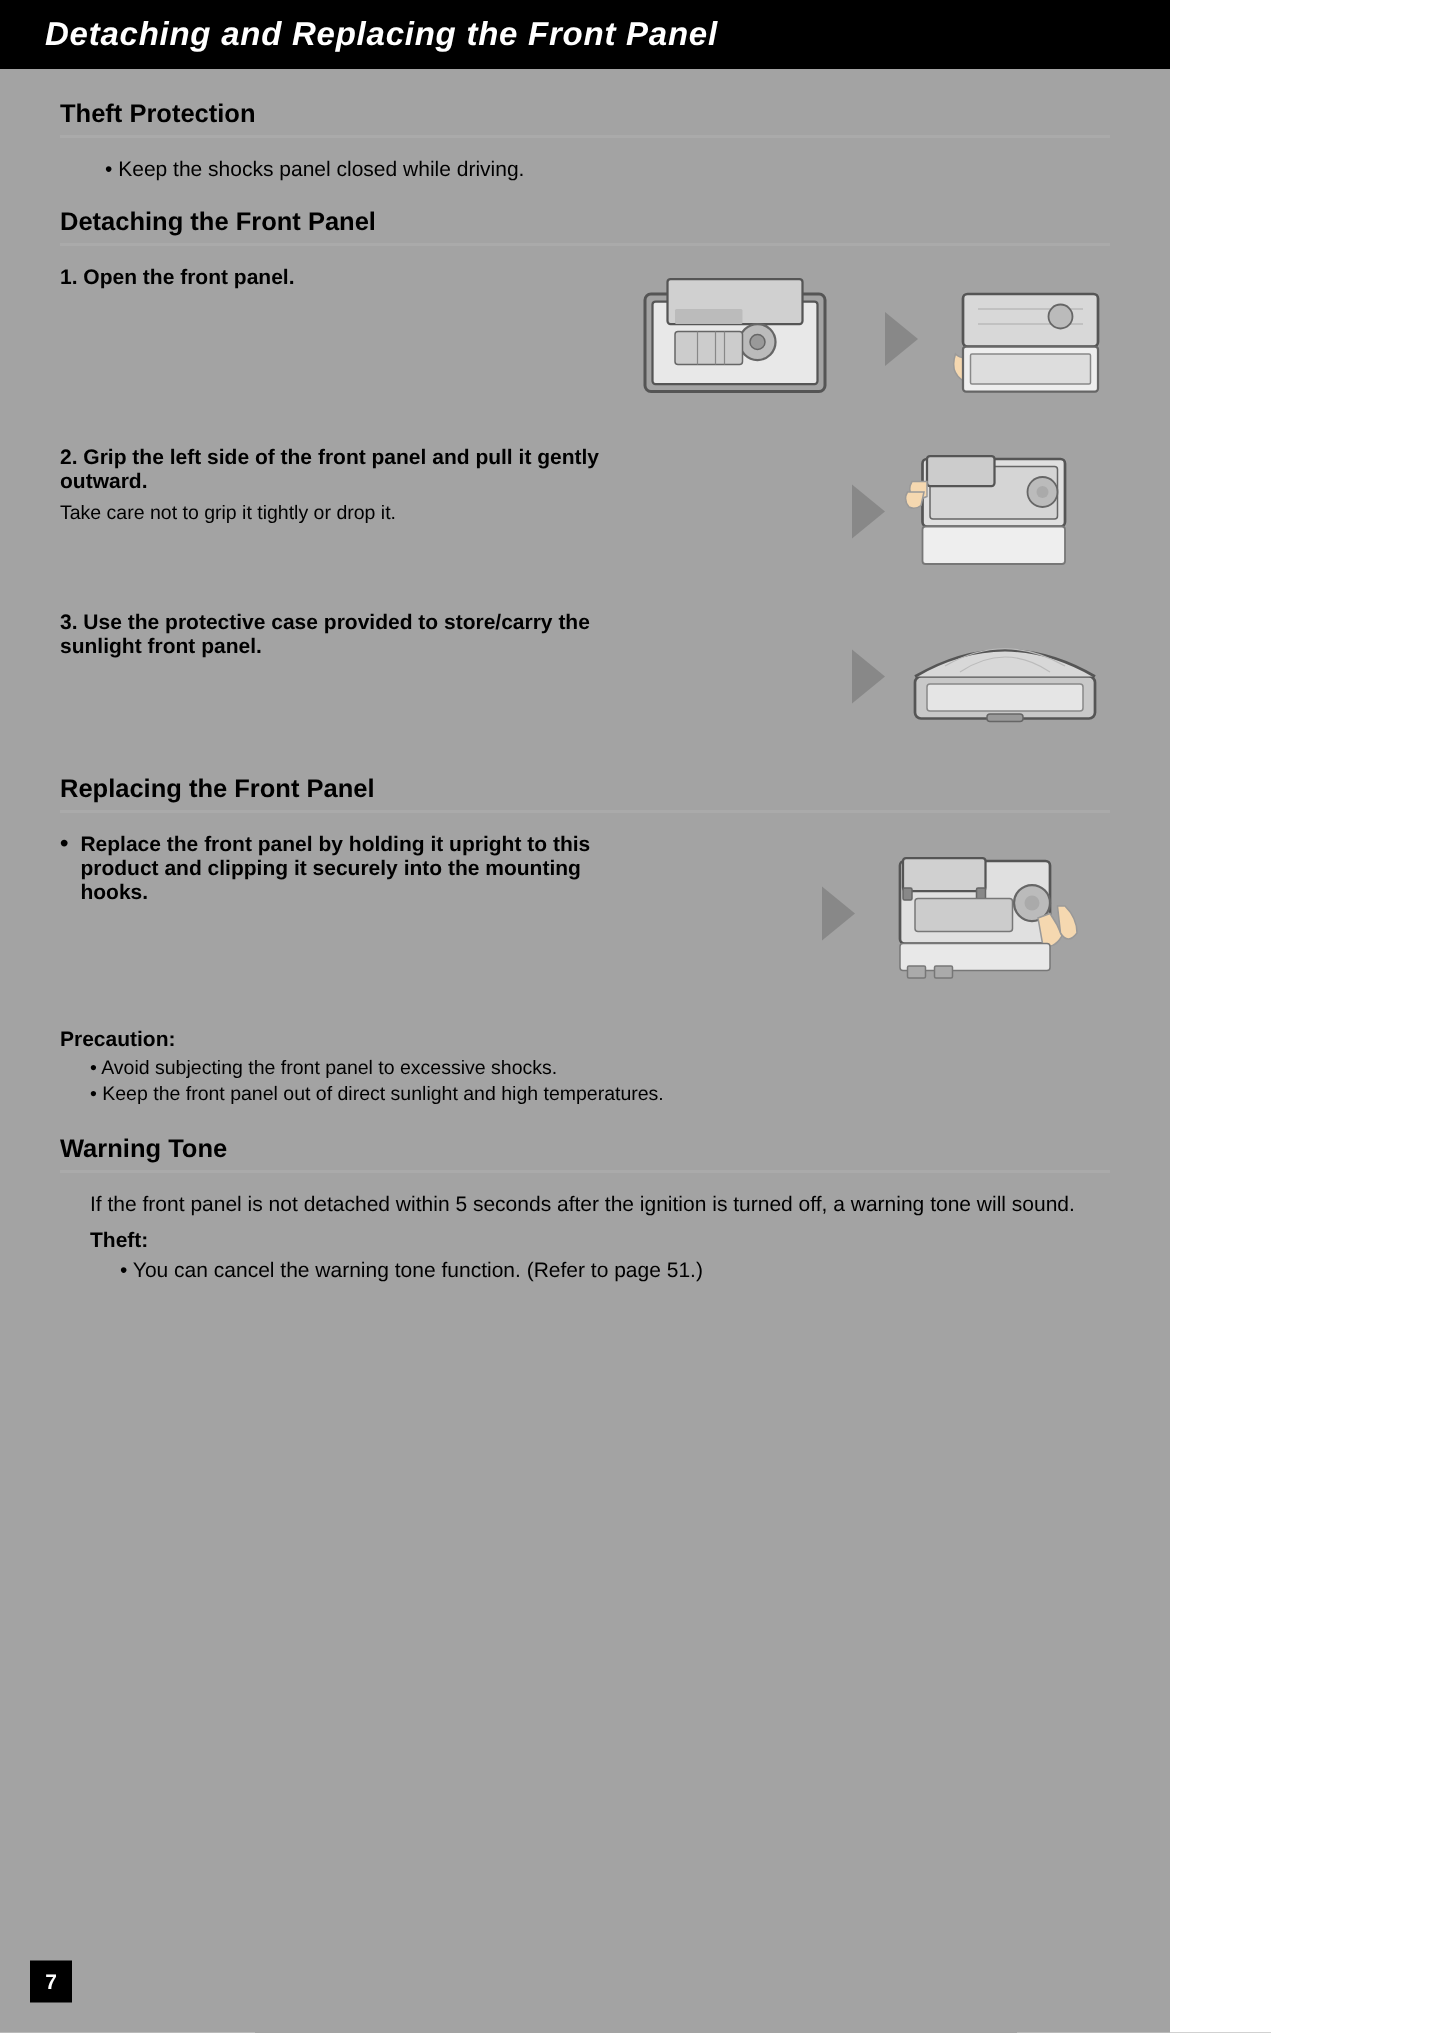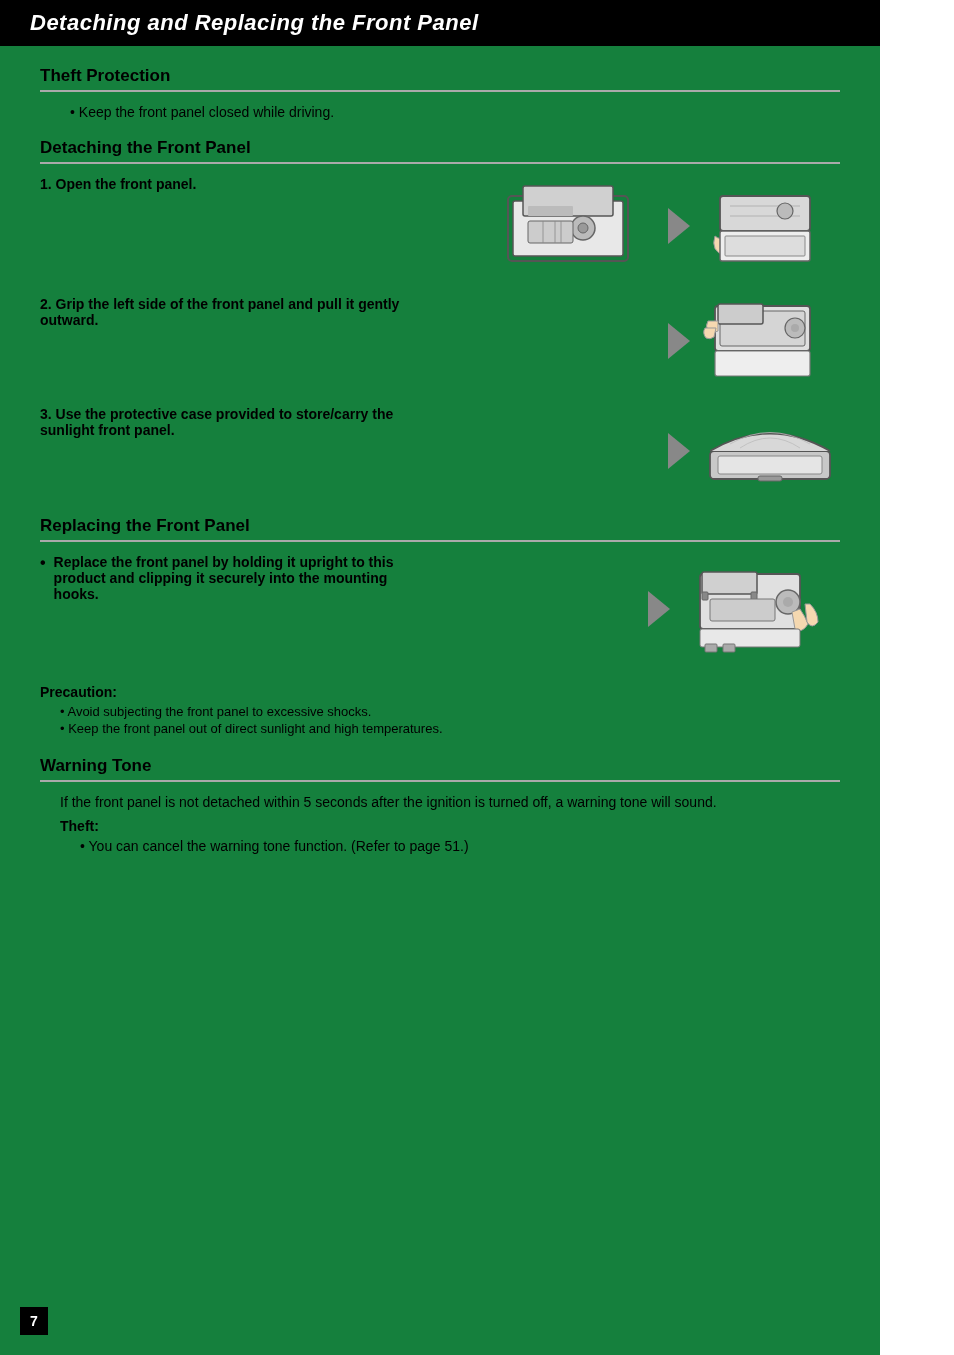--- a/index.html
+++ b/index.html
@@ -7,23 +7,23 @@
       width: 954px;
       min-height: 1355px;
       background: #fff;
       font-family: Arial, Helvetica, sans-serif;
       font-size: 14px;
       color: #000;
       position: relative;
     }
 
     .page-container {
-      width: 880px;
+      width: 780px;
       min-height: 1355px;
-      background: #15803d;
+      background: #a3a3a3;
       padding: 0;
       position: relative;
     }
 
     
     .header-banner {
       background: #000;
       padding: 10px 30px;
       margin-bottom: 20px;
     }
@@ -224,21 +224,21 @@
   <div class="header-banner">
     <h1>Detaching and Replacing the Front Panel</h1>
   </div>
 
   <div class="content">
 
     <div class="theft-section">
       <div class="section-heading">Theft Protection</div>
       <p class="bullet">
         <span>• </span>
-        <span>Keep the front panel closed while driving.</span>
+        <span>Keep the shocks panel closed while driving.</span>
       </p>
     </div>
 
     <div class="detaching-section">
       <div class="section-heading">Detaching the Front Panel</div>
 
       <div class="step-row">
         <div class="step-text">
           <span class="step-number">1.</span>
           <span class="step-instruction">Open the front panel.</span>
@@ -280,20 +280,21 @@
           </svg>
         </div>
       </div>
 
       <div class="step-row">
         <div class="step-text">
           <div>
             <span class="step-number">2.</span>
             <span class="step-instruction">Grip the left side of the front panel and pull it gently outward.</span>
           </div>
+          <div class="step-note">Take care not to grip it tightly or drop it.</div>
         </div>
         <div class="step-images">
           <div class="arrow-right"></div>
           <svg class="illus-svg-sm" viewBox="0 0 140 90">
 
             <rect x="15" y="10" width="95" height="45" rx="3" fill="#e0e0e0" stroke="#555" stroke-width="1.8"></rect>
             <rect x="20" y="15" width="85" height="35" rx="2" fill="#d5d5d5" stroke="#666" stroke-width="1"></rect>
 
             <rect x="18" y="8" width="45" height="20" rx="2" fill="#ccc" stroke="#555" stroke-width="1.5"></rect>
 

